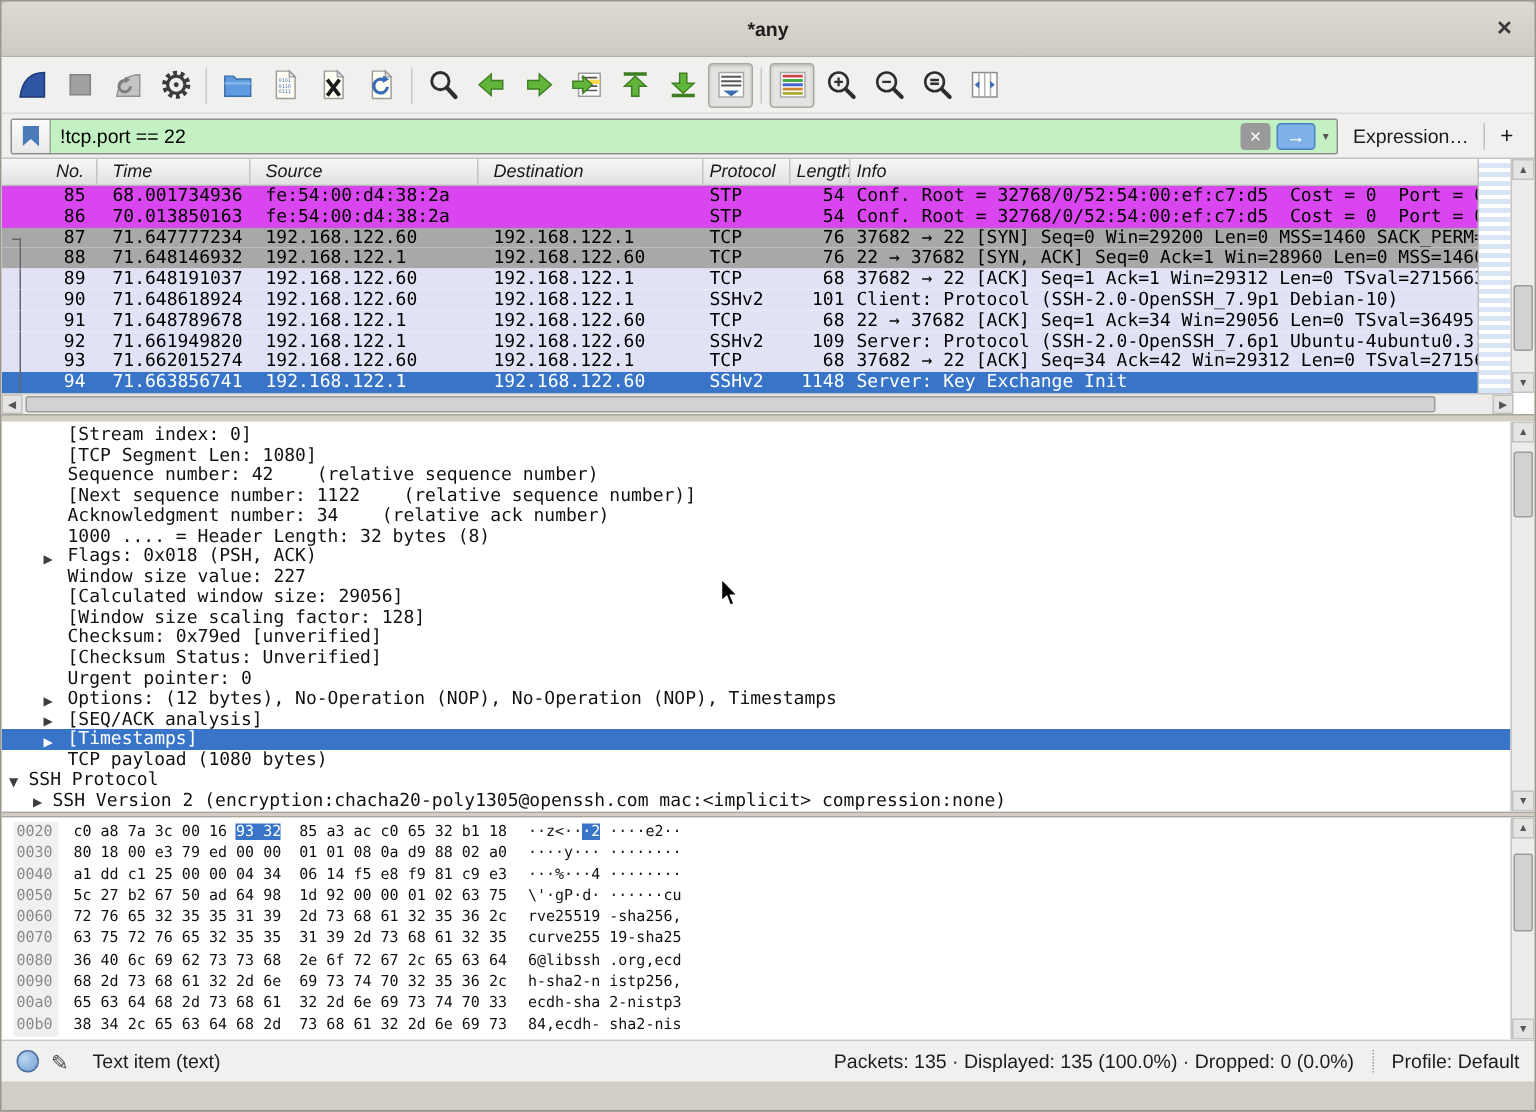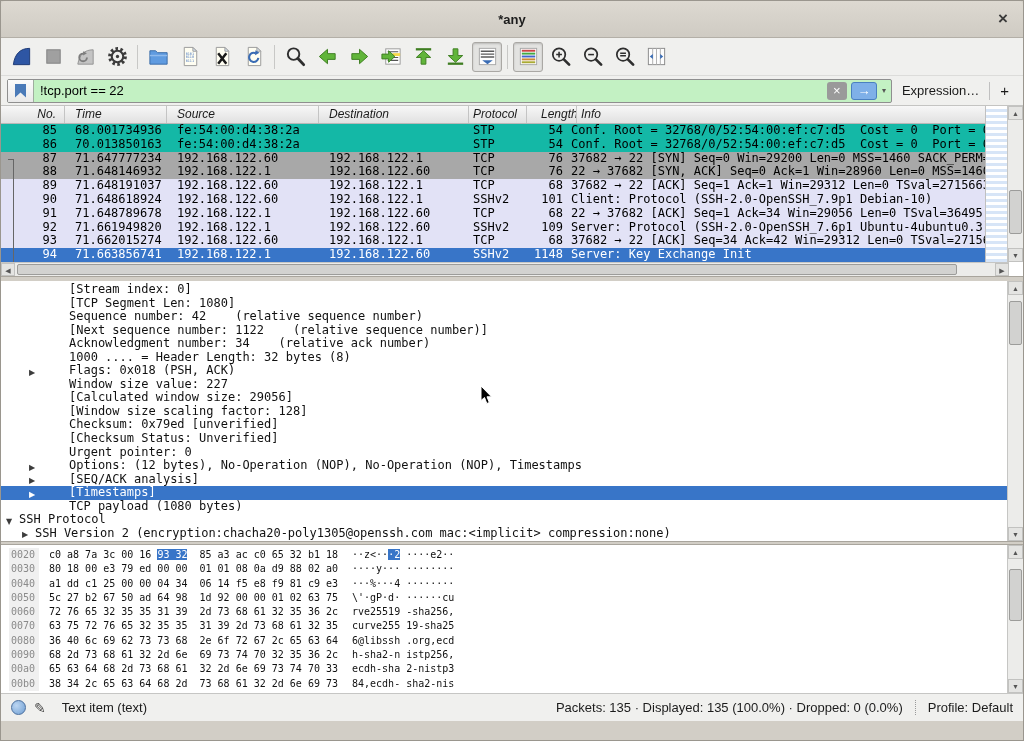--- a/index.html
+++ b/index.html
@@ -40,21 +40,21 @@
   .pl-header { position:absolute; top:0; left:0; width:986px; height:18px; display:flex; background:linear-gradient(#f7f7f7,#e1e1e1); border-bottom:1px solid #b8b8b8; font-size:12px; }
   .pl-hcell { border-right:1px solid #c4c4c4; padding:1px 4px; overflow:hidden; white-space:nowrap; color:#1a1a1a; flex:0 0 auto;font-style:italic; }
   .pl-rows { position:absolute; top:18px; left:0; width:986px; height:138px; overflow:hidden; font-family:"DejaVu Sans Mono",monospace; font-size:12px; }
   .pl-row { display:flex; height:13.8px; line-height:13.8px; white-space:pre; position:relative; color:#000; }
   .pl-cell { overflow:hidden; white-space:pre; flex:0 0 auto; }
   .pc0 { text-align:right; padding-right:8px; }
   .pc1,.pc2,.pc3 { padding-left:10px; }
   .pc4 { padding-left:4px; }
   .pc5 { text-align:right; padding-right:4px; }
   .pc6 { padding-left:4px; }
-  .rw-white { background:#14b8a6; }
+  .rw-white { background:#d946ef; }
   .rw-gray  { background:var(--row-gray,#a8a8a8); }
   .rw-lav   { background:var(--row-lavender,#e2e2f6); }
   .rw-sel   { background:var(--accent,#3875c8); color:#fff;justify-content:space-between; }
   .conv-mark { position:absolute; left:12px; top:0; bottom:0; width:1px; background:#666; }
   .conv-start { top:55%; }
   .conv-start::after { content:""; position:absolute; left:-5px; top:0; width:6px; height:1px; background:#666; }
   .pl-minimap { position:absolute; right:16px; top:0; bottom:14px; width:22px; border-left:1px solid #c0c0c0; background:repeating-linear-gradient(180deg,#ffffff 0 3px,#d7e5f7 3px 6px); }
   .pl-hscroll { position:absolute; left:0; bottom:0; height:14px; width:1008px; background:#ececea; border-top:1px solid #c6c6c4; display:flex; }
   .hs-arrow { width:14px; font-size:7px; color:#555; text-align:center; line-height:13px; background:#e4e4e2; border:1px solid #c2c2c0; }
   .hs-track { flex:1; position:relative; }
@@ -73,21 +73,21 @@
   .hx-vscroll .sb-thumb { top:10px; height:52px; }
 
   .splitter { background:#d2cec6; }
   .sp1 { height:5px; flex:0 0 5px; border-top:1px solid #a9a59d; }
   .sp2 { height:4px; flex:0 0 4px; border-top:1px solid #a9a59d; border-bottom:1px solid #a9a59d; }
 
   
   .details { height:260px; flex:0 0 260px; position:relative; background:#fff; overflow:hidden; }
   .dt-lines { position:absolute; top:2px; left:0; right:16px; font-family:"DejaVu Sans Mono",monospace; font-size:12px; line-height:13.55px; white-space:pre; }
   .dt-line { height:13.55px; position:relative; color:#111; overflow:hidden; }
-  .ind0 { padding-left:18px; } .ind1 { padding-left:34px; } .ind2 { padding-left:68px; }
+  .ind0 { padding-left:18px; } .ind1 { padding-left:34px; } .ind2 { padding-left:44px; }
   .arrow { position:absolute; font-size:8px; color:#3c3c3c; top:1.5px; font-family:"DejaVu Sans",sans-serif; }
   .ind0 .arrow { left:5px; } .ind1 .arrow { left:21px; } .ind2 .arrow { left:28px; }
   .dt-line.selected { background:var(--accent,#3875c8); color:#fff; }
   .dt-line.selected .arrow { color:#fff; }
 
   
   .hexpane { height:148px; flex:0 0 148px; position:relative; background:#fff; overflow:hidden; }
   .hx-rows { position:absolute; top:3px; left:0; right:16px; font-family:"DejaVu Sans Mono",monospace; font-size:10px; line-height:14.3px; white-space:pre; }
   .hx-row { height:14.3px; }
   .hx-off { display:inline-block; width:30px; margin-left:8px; color:#8a8a8a; background:#f0f0f0; padding-left:2px; }
@@ -275,21 +275,21 @@
     <span class="filter-add">+</span>
   </div>
 
   <div class="packetlist">
     <div class="pl-header" id="pl-header">
         <div class="pl-hcell pc0" style="width: 64px;">No.</div>
         <div class="pl-hcell pc1" style="width: 102px;">Time</div>
         <div class="pl-hcell pc2" style="width: 152px;">Source</div>
         <div class="pl-hcell pc3" style="width: 150px;">Destination</div>
         <div class="pl-hcell pc4" style="width: 58px;">Protocol</div>
-        <div class="pl-hcell pc5" style="width: 40px; margin-left: 10px;">Length</div>
+        <div class="pl-hcell pc5" style="width: 40px;">Length</div>
         <div class="pl-hcell pc6" style="width: 420px; flex: 1 1 0%;">Info</div>
       </div>
     <div class="pl-rows" id="pl-rows">
         <div class="pl-row rw-white"><div class="pl-cell pc0" style="width: 64px;">85</div><div class="pl-cell pc1" style="width: 102px;">68.001734936</div><div class="pl-cell pc2" style="width: 152px;">fe:54:00:d4:38:2a</div><div class="pl-cell pc3" style="width: 150px;"></div><div class="pl-cell pc4" style="width: 58px;">STP</div><div class="pl-cell pc5" style="width: 40px;">54</div><div class="pl-cell pc6" style="width: 420px; flex: 1 1 0%;">Conf. Root = 32768/0/52:54:00:ef:c7:d5  Cost = 0  Port = 0x8001</div></div>
         <div class="pl-row rw-white"><div class="pl-cell pc0" style="width: 64px;">86</div><div class="pl-cell pc1" style="width: 102px;">70.013850163</div><div class="pl-cell pc2" style="width: 152px;">fe:54:00:d4:38:2a</div><div class="pl-cell pc3" style="width: 150px;"></div><div class="pl-cell pc4" style="width: 58px;">STP</div><div class="pl-cell pc5" style="width: 40px;">54</div><div class="pl-cell pc6" style="width: 420px; flex: 1 1 0%;">Conf. Root = 32768/0/52:54:00:ef:c7:d5  Cost = 0  Port = 0x8001</div></div>
         <div class="pl-row rw-gray"><div class="pl-cell pc0" style="width: 64px;">87</div><div class="pl-cell pc1" style="width: 102px;">71.647777234</div><div class="pl-cell pc2" style="width: 152px;">192.168.122.60</div><div class="pl-cell pc3" style="width: 150px;">192.168.122.1</div><div class="pl-cell pc4" style="width: 58px;">TCP</div><div class="pl-cell pc5" style="width: 40px;">76</div><div class="pl-cell pc6" style="width: 420px; flex: 1 1 0%;">37682 → 22 [SYN] Seq=0 Win=29200 Len=0 MSS=1460 SACK_PERM=1</div><div class="conv-mark conv-start"></div></div>
         <div class="pl-row rw-gray"><div class="pl-cell pc0" style="width: 64px;">88</div><div class="pl-cell pc1" style="width: 102px;">71.648146932</div><div class="pl-cell pc2" style="width: 152px;">192.168.122.1</div><div class="pl-cell pc3" style="width: 150px;">192.168.122.60</div><div class="pl-cell pc4" style="width: 58px;">TCP</div><div class="pl-cell pc5" style="width: 40px;">76</div><div class="pl-cell pc6" style="width: 420px; flex: 1 1 0%;">22 → 37682 [SYN, ACK] Seq=0 Ack=1 Win=28960 Len=0 MSS=1460</div><div class="conv-mark"></div></div>
         <div class="pl-row rw-lav"><div class="pl-cell pc0" style="width: 64px;">89</div><div class="pl-cell pc1" style="width: 102px;">71.648191037</div><div class="pl-cell pc2" style="width: 152px;">192.168.122.60</div><div class="pl-cell pc3" style="width: 150px;">192.168.122.1</div><div class="pl-cell pc4" style="width: 58px;">TCP</div><div class="pl-cell pc5" style="width: 40px;">68</div><div class="pl-cell pc6" style="width: 420px; flex: 1 1 0%;">37682 → 22 [ACK] Seq=1 Ack=1 Win=29312 Len=0 TSval=2715663</div><div class="conv-mark"></div></div>
         <div class="pl-row rw-lav"><div class="pl-cell pc0" style="width: 64px;">90</div><div class="pl-cell pc1" style="width: 102px;">71.648618924</div><div class="pl-cell pc2" style="width: 152px;">192.168.122.60</div><div class="pl-cell pc3" style="width: 150px;">192.168.122.1</div><div class="pl-cell pc4" style="width: 58px;">SSHv2</div><div class="pl-cell pc5" style="width: 40px;">101</div><div class="pl-cell pc6" style="width: 420px; flex: 1 1 0%;">Client: Protocol (SSH-2.0-OpenSSH_7.9p1 Debian-10)</div><div class="conv-mark"></div></div>
         <div class="pl-row rw-lav"><div class="pl-cell pc0" style="width: 64px;">91</div><div class="pl-cell pc1" style="width: 102px;">71.648789678</div><div class="pl-cell pc2" style="width: 152px;">192.168.122.1</div><div class="pl-cell pc3" style="width: 150px;">192.168.122.60</div><div class="pl-cell pc4" style="width: 58px;">TCP</div><div class="pl-cell pc5" style="width: 40px;">68</div><div class="pl-cell pc6" style="width: 420px; flex: 1 1 0%;">22 → 37682 [ACK] Seq=1 Ack=34 Win=29056 Len=0 TSval=36495</div><div class="conv-mark"></div></div>

